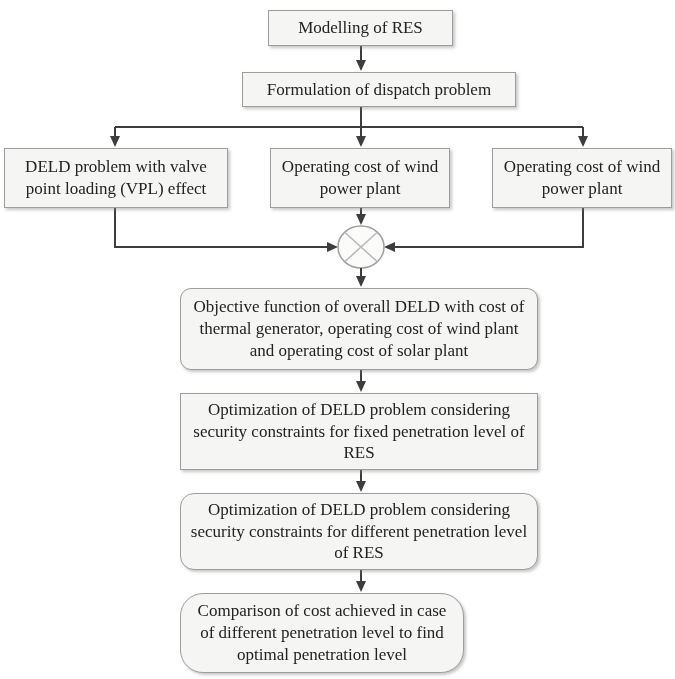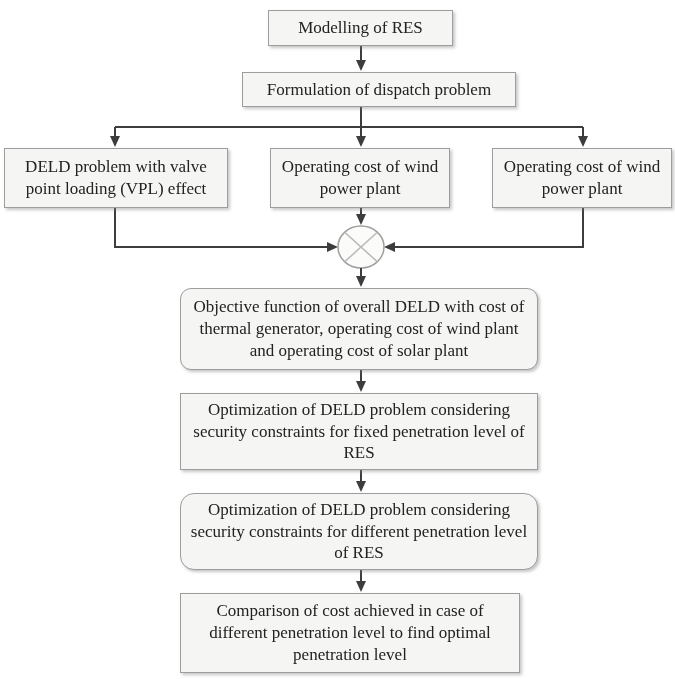--- a/index.html
+++ b/index.html
@@ -35,21 +35,21 @@
     box-sizing: border-box;
   }
   #node-modelling   { left: 268px; top: 10px;  width: 185px; height: 36px; align-items: center; }
   #node-formulation { left: 234px; top: 72px;  width: 274px; height: 35px; margin-left: 8px; }
   #node-deld-vpl    { left: 4px;   top: 148px; width: 224px; height: 60px; }
   #node-wind-cost-1 { left: 270px; top: 148px; width: 180px; height: 60px; }
   #node-wind-cost-2 { left: 492px; top: 148px; width: 180px; height: 60px; }
   #node-objective   { left: 180px; top: 288px; width: 358px; height: 82px; border-radius: 11px; }
   #node-opt-fixed   { left: 180px; top: 393px; width: 358px; height: 77px; }
   #node-opt-diff    { left: 180px; top: 493px; width: 358px; height: 77px; border-radius: 14px; }
-  #node-comparison  { left: 180px; top: 593px; width: 340px; height: 80px; }
+  #node-comparison  { left: 180px; top: 593px; width: 284px; height: 80px; border-radius: 23px; }
   .connector-line { stroke: #3d3d3d; stroke-width: 2; fill: none; }
   .arrow-head { fill: #3d3d3d; stroke: none; }
   .junction-circle { fill: #fbfbfa; stroke: #9f9f9f; stroke-width: 1.5; }
   .junction-x { stroke: #b8b8b8; stroke-width: 1.5; }
 </style>
 </head>
 <body>
 
 <div class="canvas">
 

